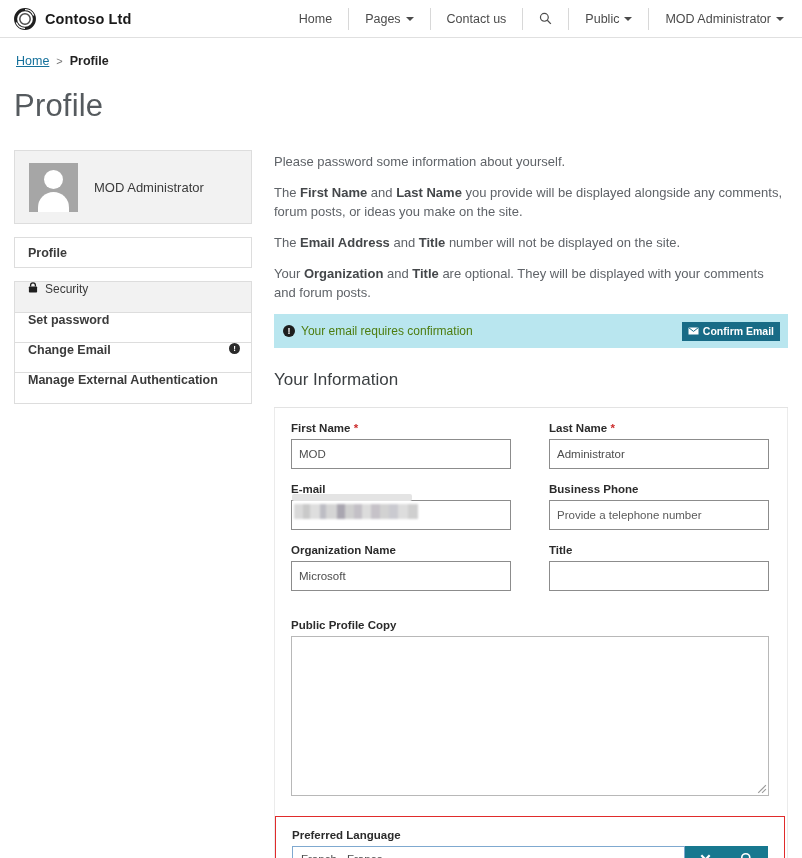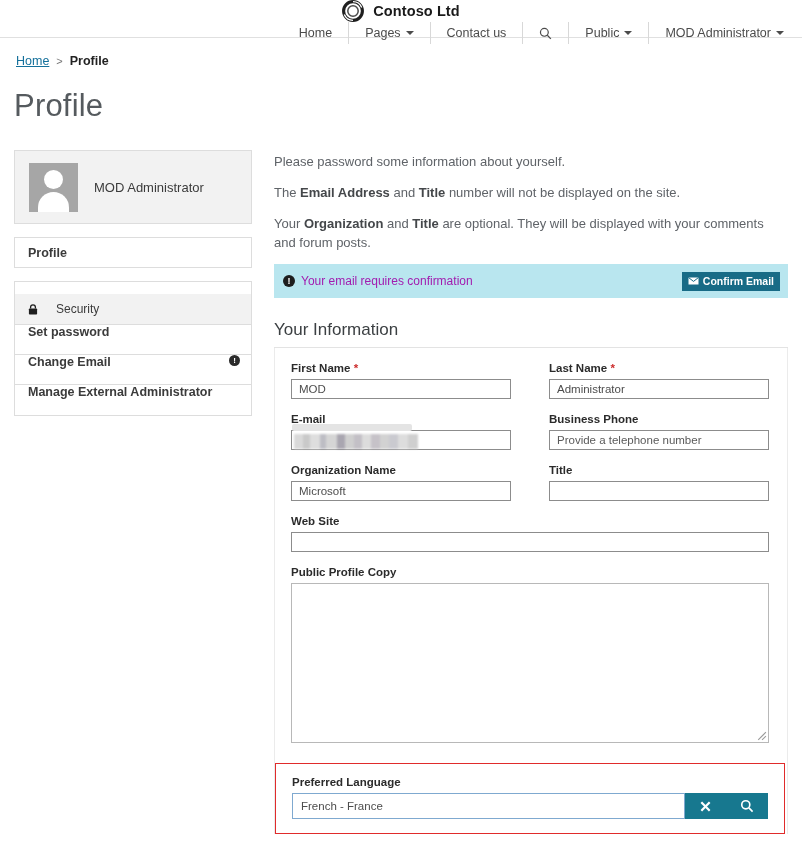--- a/index.html
+++ b/index.html
@@ -14,21 +14,20 @@
     position:relative;
   }
 
   
   .navbar {
     height:38px;
     border-bottom:1px solid #e0e0e0;
     display:flex; align-items:center;
     padding:0 14px 0 14px;
     background:#ffffff;
-    flex-direction:column;
   }
   .brand { display:flex; align-items:center; gap:9px; }
   .brand-logo { width:22px; height:22px; flex:0 0 auto; }
   .brand-name { font-size:14.5px; font-weight:bold; color:#1a1a1a; letter-spacing:.1px;}
 
   .nav-right { margin-left:auto; display:flex; align-items:center; height:100%; }
   .nav-item {
     font-size:12.5px; color:#4b4b4b; padding:0 16px;
     display:flex; align-items:center; height:22px;
     border-right:1px solid #d8d8d8; white-space:nowrap; cursor:pointer;
@@ -68,22 +67,22 @@
   .card-user-name { font-size:13px; color:#3b3b3b; }
 
   .list-single {
     margin-top:13px; border:1px solid #dddddd; background:#fff;
     height:31px; display:flex; align-items:center; padding:0 13px;
     font-size:12.5px; font-weight:bold; color:#3b3b3b; cursor:pointer;
   }
 
   .sec-group { margin-top:13px; border:1px solid #dddddd; }
   .sec-head {
-    background:#f2f2f2; height:31px; display:flex; align-items:center; gap:18px;
-    padding:0 13px; font-size:12px; color:#3b3b3b; border-bottom:1px solid #dddddd;margin-top:12px;
+    background:#f2f2f2; height:31px; display:flex; gap:7px;
+    padding:0 13px; font-size:12px; color:#3b3b3b; border-bottom:1px solid #dddddd;
   }
   .sec-row {
     background:#fff; height:30px; display:flex; align-items:flex-start;
     padding:0 11px 0 13px; font-size:12.5px; font-weight:bold; color:#3b3b3b;
     border-bottom:1px solid #dddddd; cursor:pointer;
   }
   .sec-row:last-child { border-bottom:none; }
   .sec-row .spacer { margin-left:auto; }
   .info-dot {
     width:11px;height:11px;border-radius:50%;background:#2b2b2b;color:#fff;
@@ -98,43 +97,43 @@
 
   .alert {
     background:#b9e6ef; height:34px; display:flex; align-items:center;
     padding:0 8px 0 9px; margin-top:4px;
   }
   .alert-ic {
     width:12px;height:12px;border-radius:50%;background:#1d1d1d;color:#fff;
     font-size:9px;font-weight:bold;display:flex;align-items:center;justify-content:center;
     margin-right:6px; line-height:1;
   }
-  .alert-txt { font-size:12px; color:#a21caf; }
+  .alert-txt { font-size:12px; color:#4d7c0f; }
   .btn-confirm {
     margin-left:auto; background:#186b86; color:#fff; border:none;
     height:19px; padding:0 6px; font-size:10.5px; font-weight:bold;
     display:flex; align-items:center; gap:4px; cursor:pointer;
     font-family:"Liberation Sans", sans-serif;
   }
 
   h2.sec-title {
     margin:22px 0 0 0; font-size:17px; font-weight:normal; color:#3c4043;
-    padding-bottom:7px; border-bottom:1px solid #e3e3e3;
+    padding-bottom:17px; border-bottom:1px solid #e3e3e3;
   }
 
   .form-panel {
     border-left:1px solid #ebebeb; border-right:1px solid #ebebeb;
     padding:14px 18px 0 16px;
   }
   .row { display:flex; gap:38px; margin-bottom:14px; }
   .col { flex:1 1 0; min-width:0; }
   .fl { font-size:11.5px; font-weight:bold; color:#2b2b2b; margin-bottom:5px; display:block; }
   .req { color:#cc2b2b; font-weight:bold; }
   .fi {
-    width:100%; height:20px; border:1px solid #8c8c8c; background:#fff;
+    width:100%; height:30px; border:1px solid #8c8c8c; background:#fff;
     font-size:11.5px; color:#4d4d4d; padding:0 7px;
     font-family:"Liberation Sans", sans-serif; outline:none;
   }
   .fi::placeholder { color:#5a5a5a; opacity:1; }
 
   .email-wrap { position:relative; }
   .email-mask {
     position:absolute; left:3px; top:4px; width:calc(100% - 96px); height:15px;
     background:linear-gradient(90deg,#d9d9d9 0 7%,#c9c9c9 7% 13%,#dedede 13% 21%,
       #bdbdc4 21% 26%,#d5d5d5 26% 35%,#a9a6b0 35% 41%,#cfcfcf 41% 48%,
@@ -255,29 +254,30 @@
         <span>Set password</span>
       </div>
 
       <div class="sec-row">
         <span>Change Email</span>
         <span class="spacer"></span>
         <span class="info-dot">!</span>
       </div>
 
       <div class="sec-row">
-        <span>Manage External Administrator</span>
+        <span>Manage External Authentication</span>
       </div>
     </div>
   </div>
 
   <div class="main">
 
     <p>Please password some information about yourself.</p>
 
+    <p><span>The </span><b>First Name</b><span> and </span><b>Last Name</b><span> you provide will be displayed alongside any comments, forum posts, or ideas you make on the site.</span></p>
 
     <p><span>The </span><b>Email Address</b><span> and </span><b>Title</b><span> number will not be displayed on the site.</span></p>
 
     <p><span>Your </span><b>Organization</b><span> and </span><b>Title</b><span> are optional. They will be displayed with your comments and forum posts.</span></p>
 
     <div class="alert">
       <span class="alert-ic">!</span>
       <span class="alert-txt">Your email requires confirmation</span>
       <button class="btn-confirm">
         <svg width="11" height="8" viewBox="0 0 11 8">
@@ -323,24 +323,20 @@
           <label class="fl">Organization Name</label>
           <input class="fi" type="text" value="Microsoft" style="">
         </div>
         <div class="col">
           <label class="fl">Title</label>
           <input class="fi" type="text" value="" style="">
         </div>
       </div>
 
       <div class="row">
-        <div class="col">
-          <label class="fl">Web Site</label>
-          <input class="fi" type="text" value="" style="">
-        </div>
       </div>
 
       <div class="ta-wrap">
         <label class="fl">Public Profile Copy</label>
         <div class="ta-pos">
           <textarea class="ta" style=""></textarea>
           <svg class="ta-handle" viewBox="0 0 10 10">
             <line x1="9" y1="2" x2="2" y2="9" stroke="#9a9a9a" stroke-width="1"></line>
             <line x1="9" y1="5.5" x2="5.5" y2="9" stroke="#9a9a9a" stroke-width="1"></line>
           </svg>

